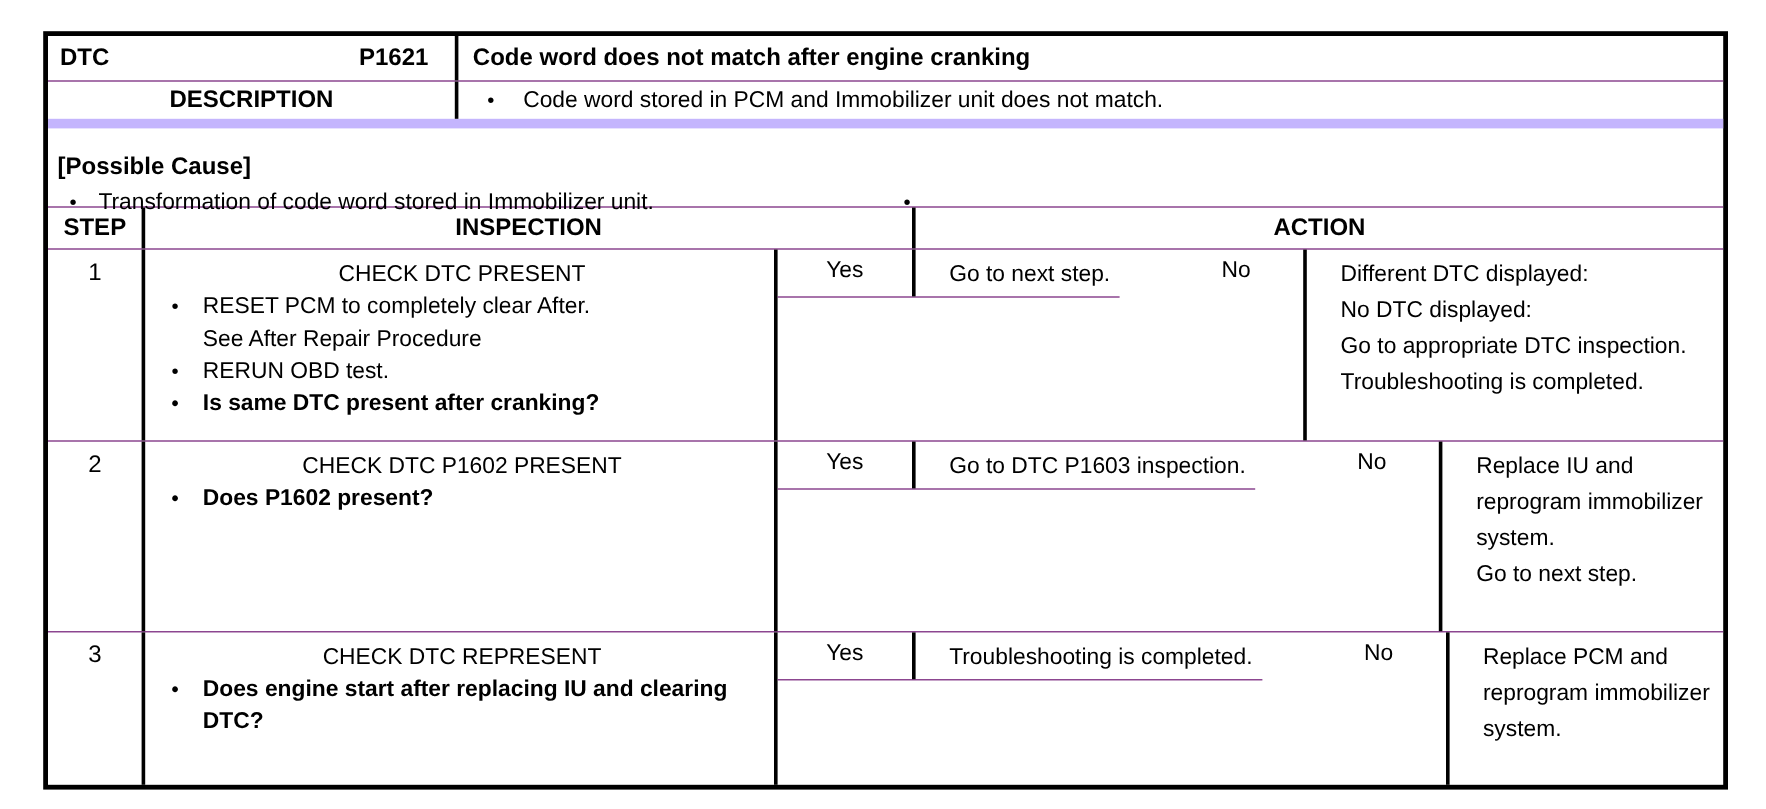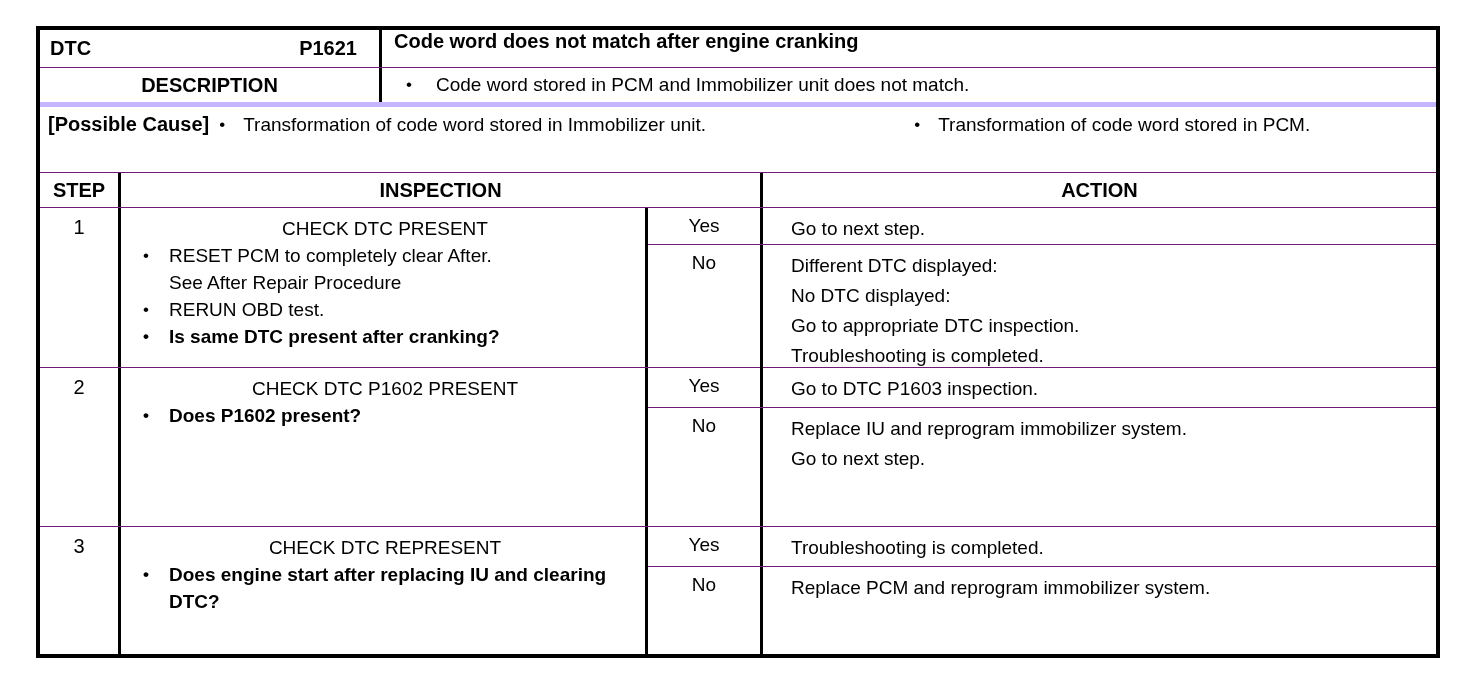--- a/index.html
+++ b/index.html
@@ -43,45 +43,46 @@
   .cell-dtc-left {
     width: 342px;
     display: flex;
     justify-content: space-between;
     align-items: center;
     padding: 0 22px 0 10px;
   }
   .cell-dtc-title {
     flex: 1;
     display: flex;
+    align-items: center;
     padding-left: 12px;
   }
 
   
-  .row-desc { height: 39px; font-size: 19px; border-bottom: 5px solid #c4b5fd; }
+  .row-desc { height: 39px; font-size: 19px; border-bottom: 8px solid #c4b5fd; }
   .cell-desc-label {
     width: 342px;
     display: flex;
     align-items: center;
     justify-content: center;
     font-weight: bold;
     font-size: 20px;
   }
   .cell-desc-text {
     flex: 1;
     display: flex;
     align-items: center;
     padding-left: 24px;
   }
 
   
   .row-cause {
     height: 66px;
-    flex-direction: row;
-    padding: 3px 0 0 8px;
+    flex-direction: column;
+    padding: 18px 0 0 8px;
     font-size: 19px;
   }
   .cause-title { font-weight: bold; font-size: 20px; line-height: 29px; }
   .cause-items { display: flex; line-height: 29px; }
   .cause-item-left { width: 695px; display: flex; }
   .cause-item-right { flex: 1; display: flex; }
 
   
   .row-colhead { height: 35px; font-weight: bold; font-size: 20px; }
   .h-cell { display: flex; align-items: center; justify-content: center; }
@@ -100,21 +101,21 @@
     padding-top: 8px;
     font-size: 20px;
   }
   .c-insp {
     width: 527px;
     padding: 7px 6px 0 10px;
     font-size: 19px;
     line-height: 27px;
   }
   .insp-title { line-height: 27px; text-align: center; }
-  .c-right { flex: 1; display: flex; flex-direction: column; }
+  .c-right { flex: 1; display: flex; flex-direction: row; gap: 41px; }
   .outcome { display: flex; }
   .outcome-yes { height: 40px; }
   .outcome-no { flex: 1; }
   .c-answer {
     width: 115px;
     text-align: center;
     padding-top: 7px;
     font-size: 19px;
   }
   .c-action {
@@ -165,21 +166,20 @@
 
     <div class="row row-cause bb3">
       <div class="cause-title">[Possible Cause]</div>
       <div class="cause-items">
         <div class="cause-item-left">
           <span class="cause-bullet">•</span>
           <span>Transformation of code word stored in Immobilizer unit.</span>
         </div>
         <div class="cause-item-right">
           <span class="cause-bullet">•</span>
-          <span>Transformation of code word stored in PCM.</span>
         </div>
       </div>
     </div>
 
     <div class="row row-colhead bb3">
       <div class="h-cell h-step br3">STEP</div>
       <div class="h-cell h-insp br3">INSPECTION</div>
       <div class="h-cell h-action">ACTION</div>
     </div>
 

